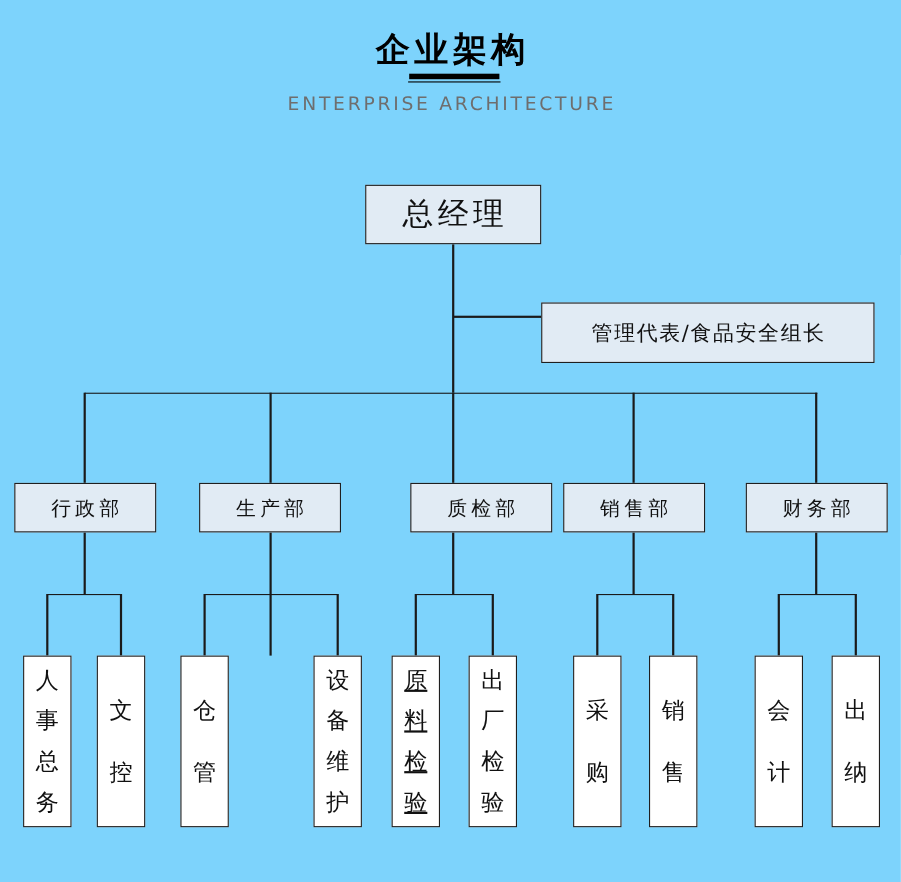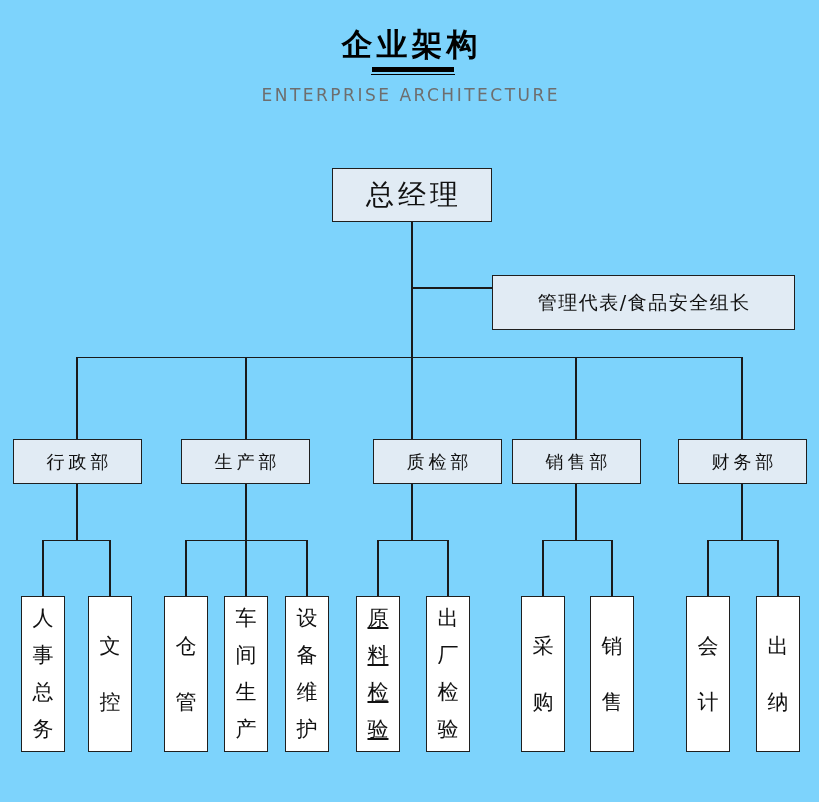--- a/index.html
+++ b/index.html
@@ -144,23 +144,20 @@
 
   <div class="box white child-box" style="left:21px;">
     <span class="vtext v4">人事总务</span>
   </div>
   <div class="box white child-box" style="left:88px;">
     <span class="vtext v2">文控</span>
   </div>
   <div class="box white child-box" style="left:164px;">
     <span class="vtext v2">仓管</span>
   </div>
-  <div class="box white child-box" style="left:224px;">
-    <span class="vtext v4">车间生产</span>
-  </div>
   <div class="box white child-box" style="left:285px;">
     <span class="vtext v4">设备维护</span>
   </div>
   <div class="box white child-box" style="left:356px;text-decoration:underline;">
     <span class="vtext v4">原料检验</span>
   </div>
   <div class="box white child-box" style="left:426px;">
     <span class="vtext v4">出厂检验</span>
   </div>
   <div class="box white child-box" style="left:521px;">

